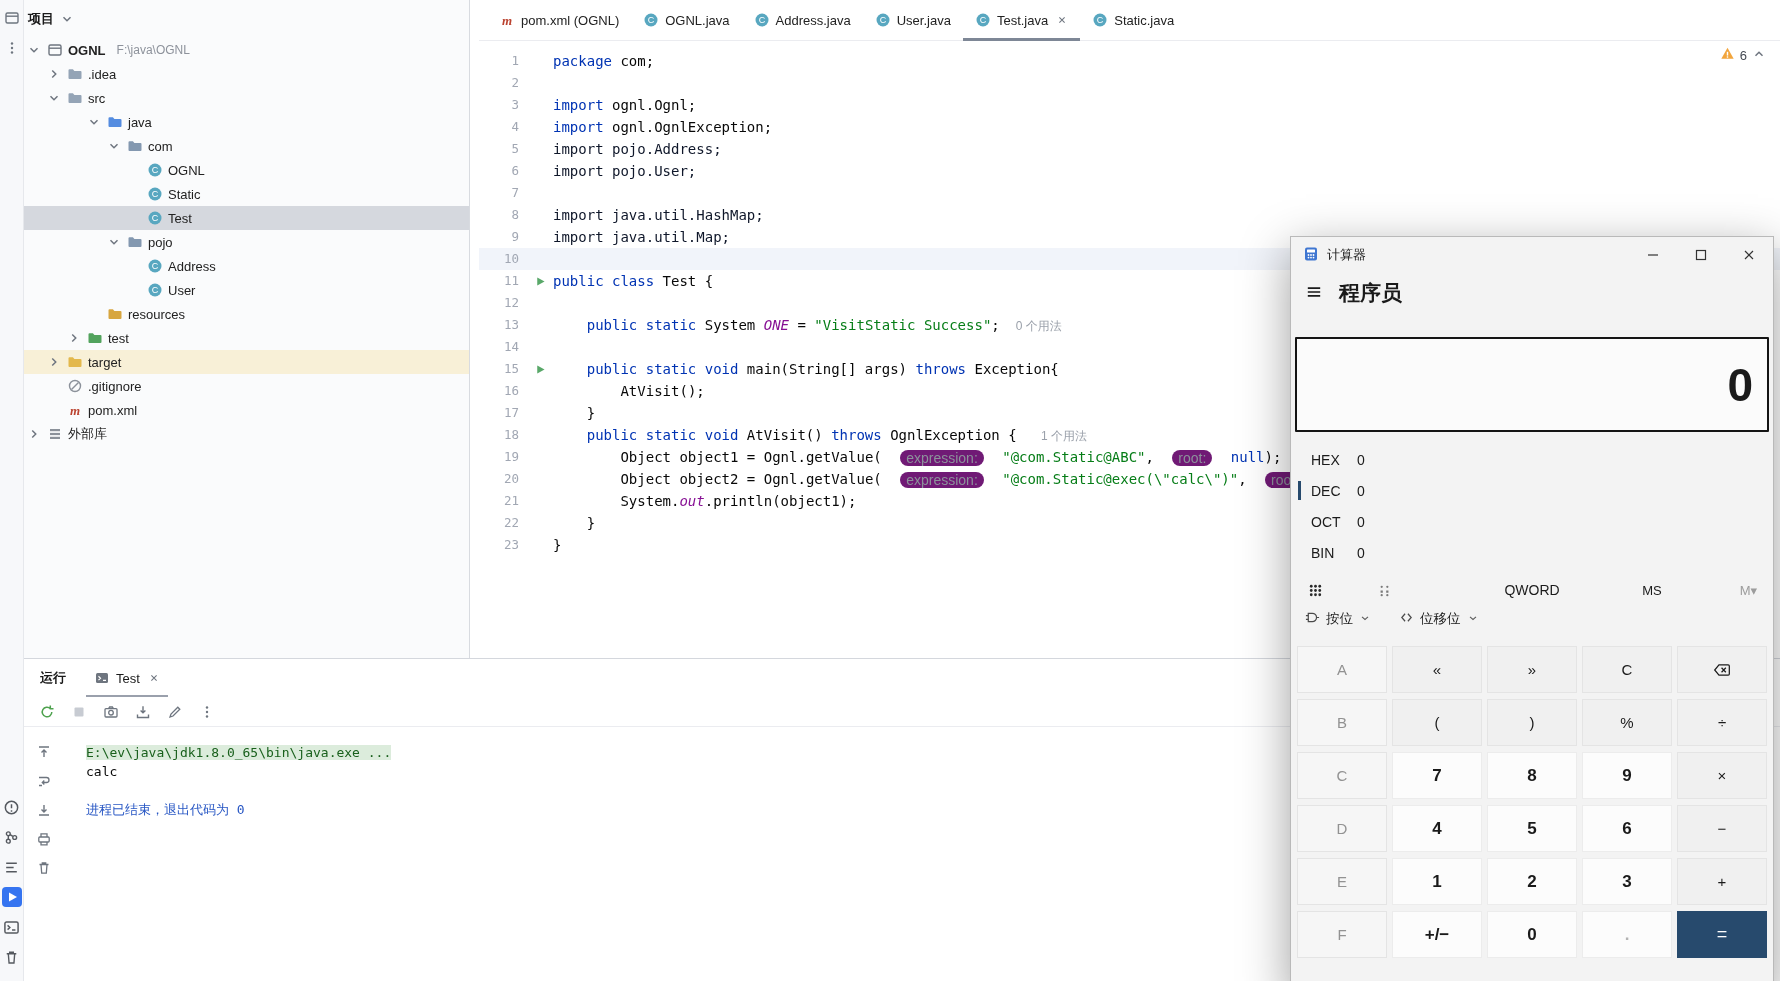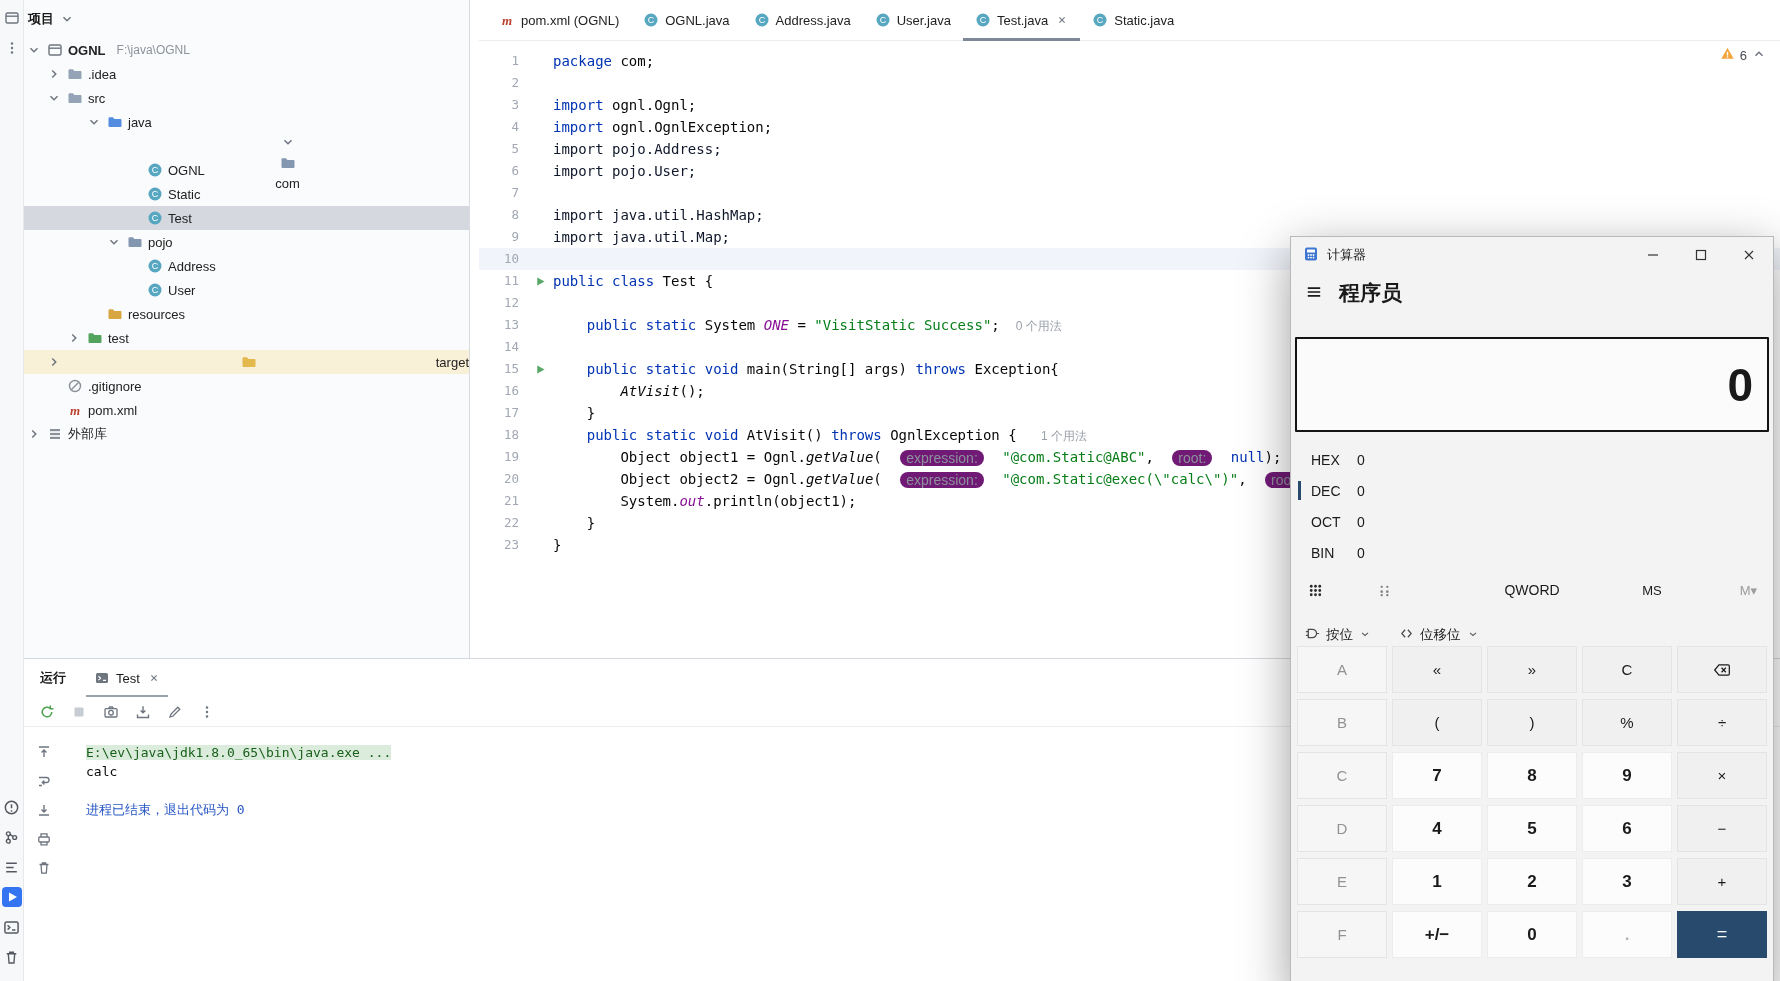--- a/index.html
+++ b/index.html
@@ -36,21 +36,21 @@
   .tab-close{display:flex;align-items:center;margin-left:2px}
   .code{position:absolute;left:0;top:50px;right:0;font-family:"DejaVu Sans Mono","Liberation Mono",monospace;
     font-size:14px;line-height:22px;color:#080808}
   .cl{display:flex;align-items:center;height:22px}
   .cl.caret{background:#f1f4fa}
   .cl-num{width:48px;flex:none;text-align:right;padding-right:8px;color:#a1a7b3;font-size:12.5px;
     font-family:"DejaVu Sans Mono",monospace}
   .cl-mark{width:26px;flex:none;display:flex;align-items:center;justify-content:center}
   .cl-text{white-space:pre}
   .k{color:#0033b3}.s{color:#067d17}.gy{color:#0f172a}
-  .sf{color:#871094;font-style:italic}.sm{font-style:italic}
+  .sf{color:#871094;font-style:italic}.sm{}
   .u{color:#9aa0aa;font-size:12px;font-family:"Liberation Sans",sans-serif;margin-left:16px}
   .ph{background:#701a75;color:#8c919b;font-size:14px;font-family:"Liberation Sans",sans-serif;
     border-radius:8px;padding:1px 6px;margin:0 10px;display:inline-block;line-height:14px;vertical-align:middle}
   .inspect{position:absolute;top:46px;right:14px;display:flex;align-items:center;gap:5px;
     font-size:13px;color:#454a52}
 
   
   .run-panel{position:absolute;left:24px;top:658px;right:0;bottom:0;background:#fff;border-top:1px solid #d4d7dd;z-index:2}
   .rp-header{height:38px;display:flex;align-items:center;gap:20px;padding-left:16px;font-size:13px}
   .rp-title{font-weight:bold}
@@ -79,21 +79,21 @@
   .radix{padding:6px 0 2px;flex:none}
   .radix-row{height:31px;display:flex;align-items:center;padding-left:20px;font-size:14px;position:relative}
   .radix-row.active::before{content:"";position:absolute;left:7px;top:6px;bottom:6px;width:3px;background:#274a6d}
   .radix-label{width:46px}
   .calc-toolbar{height:40px;display:flex;align-items:center;padding:0 16px;font-size:13px;flex:none}
   .ct-ic{width:70px;display:flex;justify-content:flex-start}
   .ct-ic2{width:90px;display:flex;justify-content:flex-start}
   .ct-word{flex:1;text-align:center;font-size:14px;color:#1a1a1a}
   .ct-ms{width:110px;text-align:center;color:#1a1a1a}
   .ct-m{width:50px;text-align:right;color:#9c9c9c}
-  .calc-drop{height:34px;display:flex;align-items:flex-end;gap:28px;padding:0 14px;font-size:13.5px;flex:none}
+  .calc-drop{height:34px;display:flex;align-items:flex-start;gap:28px;padding:0 14px;font-size:13.5px;flex:none}
   .drop-item{display:flex;align-items:center;gap:6px}
   .keys{display:grid;grid-template-columns:repeat(5,1fr);grid-auto-rows:47px;gap:6px 5px;padding:2px 6px 8px;flex:none}
   .key{display:flex;align-items:center;justify-content:center;font-size:15px;background:#f0f0f0;
     border:1px solid #e4e4e4;color:#1a1a1a;cursor:default}
   .key.hex{background:#f6f6f6;color:#929292}
   .key.num{background:#fcfcfc;border-color:#ececec;font-weight:bold;font-size:17px}
   .key.dis{color:#b3b3b3}
   .key.eq{background:#274a6d;border-color:#274a6d;color:#fff;font-size:18px}
 </style>
 </head>
@@ -213,74 +213,74 @@
               <path d="M4 6l4 4 4-4" fill="none" stroke="#6e757f" stroke-width="1.7"></path>
             </svg>
           </span>
           <span class="ticon">
             <svg width="16" height="16" viewBox="0 0 16 16" xmlns="http://www.w3.org/2000/svg">
               <path d="M1.5 4.2a1 1 0 0 1 1-1h3.4l1.5 1.7h6.1a1 1 0 0 1 1 1v6.1a1 1 0 0 1-1 1h-11a1 1 0 0 1-1-1z" fill="#548ce0"></path>
             </svg>
           </span>
           <span>java</span>
         </div>
-        <div class="tree-row" style="padding-left: 90px; flex-direction: column;">
-          <span class="chev">
-            <svg width="14" height="14" viewBox="0 0 16 16" xmlns="http://www.w3.org/2000/svg">
-              <path d="M4 6l4 4 4-4" fill="none" stroke="#6e757f" stroke-width="1.7"></path>
-            </svg>
-          </span>
-          <span class="ticon">
-            <svg width="16" height="16" viewBox="0 0 16 16" xmlns="http://www.w3.org/2000/svg">
-              <path d="M1.5 4.2a1 1 0 0 1 1-1h3.4l1.5 1.7h6.1a1 1 0 0 1 1 1v6.1a1 1 0 0 1-1 1h-11a1 1 0 0 1-1-1z" fill="#8398b0"></path>
-            </svg>
-          </span>
-          <span>com</span>
-        </div>
-        <div class="tree-row" style="padding-left: 110px;">
-          <span class="chev"></span>
-          <span class="ticon">
-            <svg width="16" height="16" viewBox="0 0 16 16" xmlns="http://www.w3.org/2000/svg">
-              <circle cx="8" cy="8" r="6.5" fill="#58a7c0"></circle>
-              <text x="8" y="11.2" text-anchor="middle" font-size="9" font-family="sans-serif" fill="#fff">C</text>
-            </svg>
-          </span>
-          <span>OGNL</span>
-        </div>
-        <div class="tree-row" style="padding-left: 110px;">
-          <span class="chev"></span>
-          <span class="ticon">
-            <svg width="16" height="16" viewBox="0 0 16 16" xmlns="http://www.w3.org/2000/svg">
-              <circle cx="8" cy="8" r="6.5" fill="#58a7c0"></circle>
-              <text x="8" y="11.2" text-anchor="middle" font-size="9" font-family="sans-serif" fill="#fff">C</text>
-            </svg>
-          </span>
-          <span>Static</span>
-        </div>
-        <div class="tree-row selected" style="padding-left: 110px;">
-          <span class="chev"></span>
-          <span class="ticon">
-            <svg width="16" height="16" viewBox="0 0 16 16" xmlns="http://www.w3.org/2000/svg">
-              <circle cx="8" cy="8" r="6.5" fill="#58a7c0"></circle>
-              <text x="8" y="11.2" text-anchor="middle" font-size="9" font-family="sans-serif" fill="#fff">C</text>
-            </svg>
-          </span>
-          <span>Test</span>
-        </div>
         <div class="tree-row" style="padding-left: 90px;">
           <span class="chev">
             <svg width="14" height="14" viewBox="0 0 16 16" xmlns="http://www.w3.org/2000/svg">
               <path d="M4 6l4 4 4-4" fill="none" stroke="#6e757f" stroke-width="1.7"></path>
             </svg>
           </span>
           <span class="ticon">
             <svg width="16" height="16" viewBox="0 0 16 16" xmlns="http://www.w3.org/2000/svg">
               <path d="M1.5 4.2a1 1 0 0 1 1-1h3.4l1.5 1.7h6.1a1 1 0 0 1 1 1v6.1a1 1 0 0 1-1 1h-11a1 1 0 0 1-1-1z" fill="#8398b0"></path>
             </svg>
           </span>
+          <span>com</span>
+        </div>
+        <div class="tree-row" style="padding-left: 110px;">
+          <span class="chev"></span>
+          <span class="ticon">
+            <svg width="16" height="16" viewBox="0 0 16 16" xmlns="http://www.w3.org/2000/svg">
+              <circle cx="8" cy="8" r="6.5" fill="#58a7c0"></circle>
+              <text x="8" y="11.2" text-anchor="middle" font-size="9" font-family="sans-serif" fill="#fff">C</text>
+            </svg>
+          </span>
+          <span>OGNL</span>
+        </div>
+        <div class="tree-row" style="padding-left: 110px;">
+          <span class="chev"></span>
+          <span class="ticon">
+            <svg width="16" height="16" viewBox="0 0 16 16" xmlns="http://www.w3.org/2000/svg">
+              <circle cx="8" cy="8" r="6.5" fill="#58a7c0"></circle>
+              <text x="8" y="11.2" text-anchor="middle" font-size="9" font-family="sans-serif" fill="#fff">C</text>
+            </svg>
+          </span>
+          <span>Static</span>
+        </div>
+        <div class="tree-row selected" style="padding-left: 110px;">
+          <span class="chev"></span>
+          <span class="ticon">
+            <svg width="16" height="16" viewBox="0 0 16 16" xmlns="http://www.w3.org/2000/svg">
+              <circle cx="8" cy="8" r="6.5" fill="#58a7c0"></circle>
+              <text x="8" y="11.2" text-anchor="middle" font-size="9" font-family="sans-serif" fill="#fff">C</text>
+            </svg>
+          </span>
+          <span>Test</span>
+        </div>
+        <div class="tree-row" style="padding-left: 90px;">
+          <span class="chev">
+            <svg width="14" height="14" viewBox="0 0 16 16" xmlns="http://www.w3.org/2000/svg">
+              <path d="M4 6l4 4 4-4" fill="none" stroke="#6e757f" stroke-width="1.7"></path>
+            </svg>
+          </span>
+          <span class="ticon">
+            <svg width="16" height="16" viewBox="0 0 16 16" xmlns="http://www.w3.org/2000/svg">
+              <path d="M1.5 4.2a1 1 0 0 1 1-1h3.4l1.5 1.7h6.1a1 1 0 0 1 1 1v6.1a1 1 0 0 1-1 1h-11a1 1 0 0 1-1-1z" fill="#8398b0"></path>
+            </svg>
+          </span>
           <span>pojo</span>
         </div>
         <div class="tree-row" style="padding-left: 110px;">
           <span class="chev"></span>
           <span class="ticon">
             <svg width="16" height="16" viewBox="0 0 16 16" xmlns="http://www.w3.org/2000/svg">
               <circle cx="8" cy="8" r="6.5" fill="#58a7c0"></circle>
               <text x="8" y="11.2" text-anchor="middle" font-size="9" font-family="sans-serif" fill="#fff">C</text>
             </svg>
           </span>
@@ -311,21 +311,21 @@
               <path d="M6 4l4 4-4 4" fill="none" stroke="#6e757f" stroke-width="1.7"></path>
             </svg>
           </span>
           <span class="ticon">
             <svg width="16" height="16" viewBox="0 0 16 16" xmlns="http://www.w3.org/2000/svg">
               <path d="M1.5 4.2a1 1 0 0 1 1-1h3.4l1.5 1.7h6.1a1 1 0 0 1 1 1v6.1a1 1 0 0 1-1 1h-11a1 1 0 0 1-1-1z" fill="#52a35d"></path>
             </svg>
           </span>
           <span>test</span>
         </div>
-        <div class="tree-row warm" style="padding-left: 30px; justify-content: space-between;">
+        <div class="tree-row warm" style="padding-left: 30px;">
           <span class="chev">
             <svg width="14" height="14" viewBox="0 0 16 16" xmlns="http://www.w3.org/2000/svg">
               <path d="M6 4l4 4-4 4" fill="none" stroke="#6e757f" stroke-width="1.7"></path>
             </svg>
           </span>
           <span class="ticon">
             <svg width="16" height="16" viewBox="0 0 16 16" xmlns="http://www.w3.org/2000/svg">
               <path d="M1.5 4.2a1 1 0 0 1 1-1h3.4l1.5 1.7h6.1a1 1 0 0 1 1 1v6.1a1 1 0 0 1-1 1h-11a1 1 0 0 1-1-1z" fill="#e3b84c"></path>
             </svg>
           </span>

